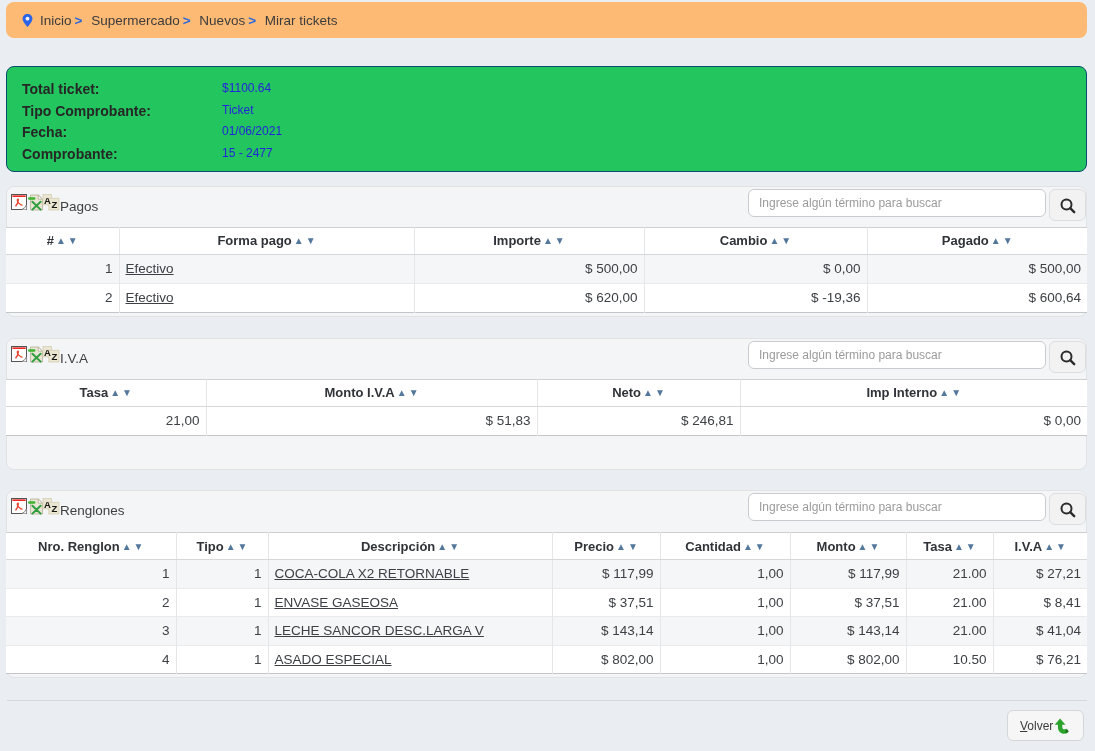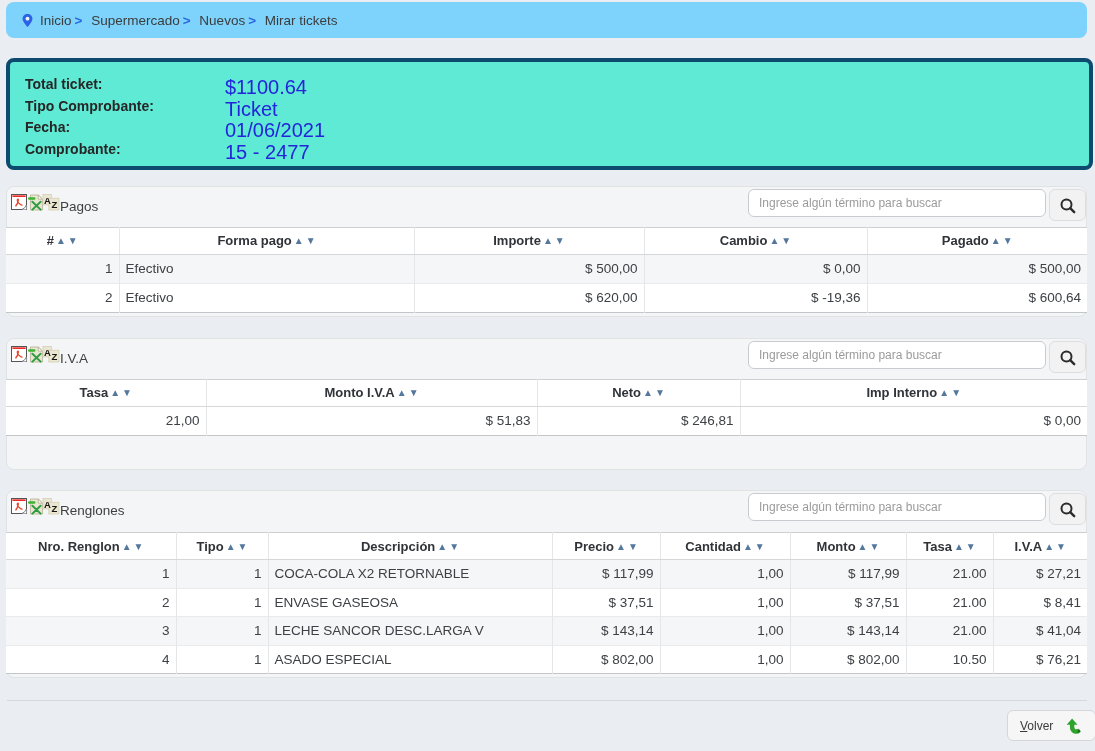--- a/index.html
+++ b/index.html
@@ -1,24 +1,24 @@
 <!DOCTYPE html>
 <html lang="es"><head>
 <meta charset="utf-8">
 <title>Mirar tickets</title>
 <style>
 html,body{margin:0;padding:0;}
 body{width:1095px;height:751px;background:#eaeef2;font-family:"Liberation Sans",sans-serif;position:relative;overflow:hidden;}
-.bc{position:absolute;left:6px;top:2px;width:1081px;height:36px;background:#7dd3fc;border-radius:8px;}
+.bc{position:absolute;left:6px;top:2px;width:1081px;height:36px;background:#fdba74;border-radius:8px;}
 .bc .txt{position:absolute;left:34px;top:11px;font-size:13.5px;color:#3c3c3c;}
 .bc .sep{color:#2a66dd;padding:0 5px 0 3px;font-weight:bold;}
 .pin{position:absolute;left:16px;top:11px;}
-.sum{position:absolute;left:6px;top:58px;width:1079px;height:104px;background:#5eead4;border:4px solid #0c4a6e;border-radius:8px;}
+.sum{position:absolute;left:6px;top:66px;width:1079px;height:104px;background:#22c55e;border:1px solid #0c4a6e;border-radius:8px;}
 .srow{position:absolute;left:15px;font-size:14px;color:#262626;font-weight:bold;}
-.srow .val{position:absolute;left:200px;top:0;font-weight:normal;color:#2424da;font-size:20px;white-space:nowrap;}
+.srow .val{position:absolute;left:200px;top:0;font-weight:normal;color:#2424da;font-size:12px;white-space:nowrap;}
 .card{position:absolute;left:6px;width:1081px;background:#f4f5f6;border:1px solid #e0e2e4;border-radius:8px;box-sizing:border-box;}
 #pagos{top:186px;height:131px;}
 #iva{top:338px;height:132px;}
 #reng{top:490px;height:188px;}
 #reng table{top:41px;}
 #reng td{height:27.5px;}
 .icons{position:absolute;left:4px;top:7px;}
 .title{position:absolute;left:53px;top:12px;font-size:13.5px;color:#404040;}
 .srch{position:absolute;right:40px;top:2px;width:298px;height:28px;border:1px solid #c8ccd0;border-radius:6px;background:#fff;font-family:"Liberation Sans",sans-serif;font-size:12px;color:#3c3c3c;padding:0 0 0 10px;box-sizing:border-box;outline:none;}
 .srch::placeholder{color:#9b9b9b;opacity:1;}
@@ -26,24 +26,24 @@
 .sbtn svg{position:absolute;left:9px;top:7px;}
 table{position:absolute;left:-1px;top:39.5px;width:1081px;border-collapse:collapse;table-layout:fixed;}
 table{border-top:1px solid #cdd0d2;border-bottom:1px solid #c3c6c8;}
 th{height:26px;font-size:13px;font-weight:bold;color:#303338;background:#fff;border-bottom:1px solid #d5d7d9;border-right:1px solid #e4e6e7;padding:0;}
 td{height:28px;font-size:13.5px;color:#3d4045;border-right:1px solid #e4e6e7;border-top:1px solid #e9eaeb;padding:0 6px;white-space:nowrap;overflow:hidden;}
 th:last-child,td:last-child{border-right:none;}
 tbody tr:first-child td{border-top:none;}
 tr.o td{background:#f5f6f7;}
 tr.e td{background:#fff;}
 td.r{text-align:right;}
-td.l{text-align:left;}
+td.l{text-align:left;text-decoration:underline;}
 .ar{font-size:10px;color:#54789c;vertical-align:1px;}.ar b{font-weight:normal;margin-left:2px;}
 .hr{position:absolute;left:7px;top:700px;width:1080px;height:1px;background:#d6d9dc;}
-.volver{position:absolute;left:1007px;top:710px;width:89px;height:31px;background:#f6f6f7;border:1px solid #d4d6d8;border-radius:6px;box-sizing:border-box;font-family:"Liberation Sans",sans-serif;font-size:12px;color:#3b3b3b;}
+.volver{position:absolute;left:1007px;top:710px;width:77px;height:31px;background:#f6f6f7;border:1px solid #d4d6d8;border-radius:6px;box-sizing:border-box;font-family:"Liberation Sans",sans-serif;font-size:12px;color:#3b3b3b;}
 .volver span{position:absolute;left:12px;top:8px;}
 .volver svg{position:absolute;right:13px;top:7px;}
 </style>
 </head>
 <body>
 
 <div class="bc">
   <svg class="pin" width="11" height="15" viewBox="0 0 15 19">
       <path d="M7.5 0.5 C3.6 0.5 0.8 3.4 0.8 7.1 C0.8 11.6 7.5 18.3 7.5 18.3 S14.2 11.6 14.2 7.1 C14.2 3.4 11.4 0.5 7.5 0.5 Z" fill="#2a63e8"></path>
       <circle cx="7.5" cy="7" r="2.6" fill="#f4f5f7"></circle>

